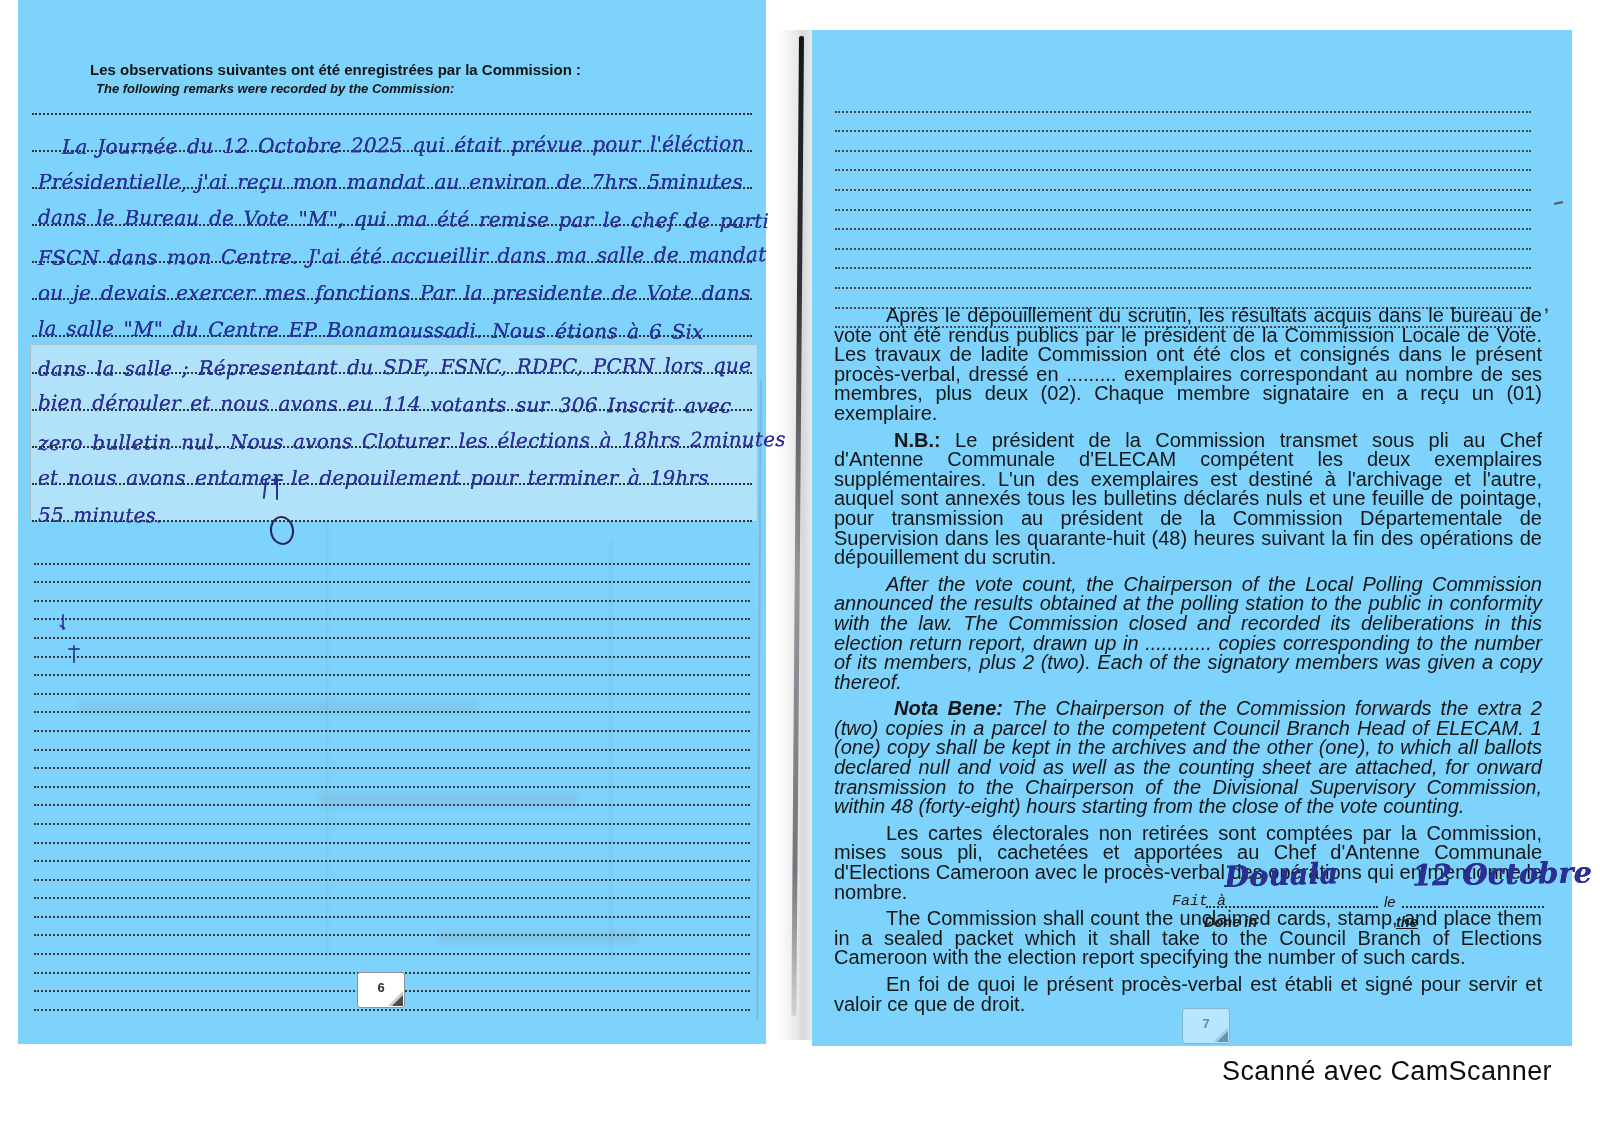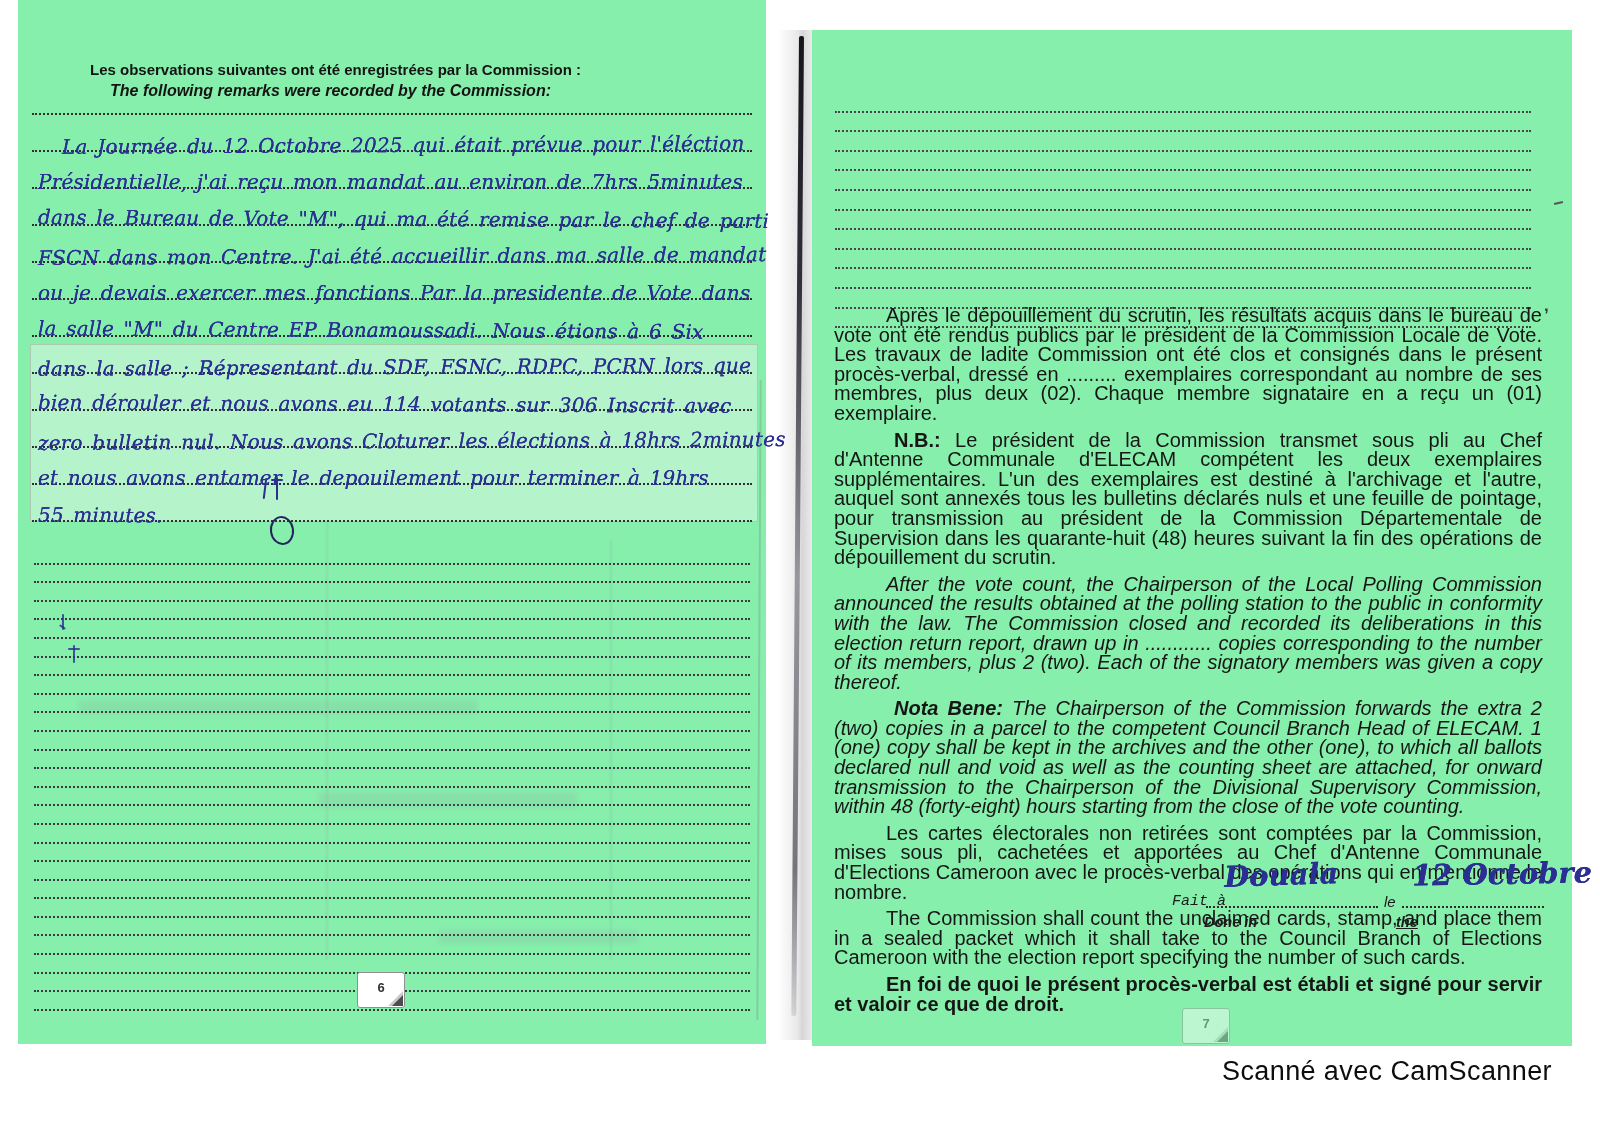--- a/index.html
+++ b/index.html
@@ -1,25 +1,25 @@
 <!DOCTYPE html>
 <html><head>
 <meta charset="utf-8">
 <style>
   html,body{margin:0;padding:0;background:#ffffff;}
   .canvas{position:relative;width:1600px;height:1131px;background:#ffffff;overflow:hidden;
           font-family:"Liberation Sans",sans-serif;color:#1b1b1b;}
-  .page{position:absolute;background:#86efac;}
+  .page{position:absolute;background:#7dd3fc;}
   .page-left{left:18px;top:0;width:748px;height:1044px;}
   .page-right{left:812px;top:30px;width:760px;height:1016px;}
 
   
   .heading{position:absolute;left:72px;top:60px;line-height:1.32;}
   .h-fr{font-weight:bold;font-size:15px;color:#141414;}
-  .h-en{font-weight:bold;font-style:italic;font-size:16px;color:#141414;margin-left:20px;}
+  .h-en{font-weight:bold;font-style:italic;font-size:13px;color:#141414;margin-left:6px;}
 
   .hw-area{position:absolute;left:14px;top:113px;width:720px;border-top:2px dotted #2e2e33;}
   .hw-line{position:relative;height:35px;border-bottom:2px dotted #2e2e33;}
   .hw-text{position:absolute;left:6px;bottom:-7px;white-space:nowrap;
            font-family:"DejaVu Serif",serif;font-style:italic;font-size:20px;
            color:#2b2e93;letter-spacing:.2px;word-spacing:3px;
            text-shadow:0 0 .5px #2b2e93;}
   .hw-line:first-child .hw-text{left:30px;}
 
   .rules-dense{position:absolute;left:16px;top:546px;width:716px;}
@@ -210,21 +210,21 @@
         <div class="rule-right"></div>
       </div>
 
     <div class="paragraphs" id="paragraphs">
         <p class="para p-fr">Après le dépouillement du scrutin, les résultats acquis dans le bureau de vote ont été rendus publics par le président de la Commission Locale de Vote. Les travaux de ladite Commission ont été clos et consignés dans le présent procès-verbal, dressé en ......... exemplaires correspondant au nombre de ses membres, plus deux (02). Chaque membre signataire en a reçu un (01) exemplaire.</p>
         <p class="para p-fr"><strong>N.B.: </strong>Le président de la Commission transmet sous pli au Chef d'Antenne Communale d'ELECAM compétent les deux exemplaires supplémentaires. L'un des exemplaires est destiné à l'archivage et l'autre, auquel sont annexés tous les bulletins déclarés nuls et une feuille de pointage, pour transmission au président de la Commission Départementale de Supervision dans les quarante-huit (48) heures suivant la fin des opérations de dépouillement du scrutin.</p>
         <p class="para p-en">After the vote count, the Chairperson of the Local Polling Commission announced the results obtained at the polling station to the public in conformity with the law. The Commission closed and recorded its deliberations in this election return report, drawn up in ............ copies corresponding to the number of its members, plus 2 (two). Each of the signatory members was given a copy thereof.</p>
         <p class="para p-en"><strong>Nota Bene: </strong>The Chairperson of the Commission forwards the extra 2 (two) copies in a parcel to the competent Council Branch Head of ELECAM. 1 (one) copy shall be kept in the archives and the other (one), to which all ballots declared null and void as well as the counting sheet are attached, for onward transmission to the Chairperson of the Divisional Supervisory Commission, within 48 (forty-eight) hours starting from the close of the vote counting.</p>
         <p class="para p-fr">Les cartes électorales non retirées sont comptées par la Commission, mises sous pli, cachetées et apportées au Chef d'Antenne Communale d'Elections Cameroon avec le procès-verbal des opérations qui en mentionne le nombre.</p>
         <p class="para p-en-plain">The Commission shall count the unclaimed cards, stamp, and place them in a sealed packet which it shall take to the Council Branch of Elections Cameroon with the election report specifying the number of such cards.</p>
-        <p class="para p-fr" style="margin-bottom: 0px; font-weight: bold;">En foi de quoi le présent procès-verbal est établi et signé pour servir et valoir ce que de droit.</p>
+        <p class="para p-fr" style="margin-bottom: 0px;">En foi de quoi le présent procès-verbal est établi et signé pour servir et valoir ce que de droit.</p>
       </div>
 
     <div class="sig-row">
       <span class="sig-label lbl-fait">Fait à</span>
       <span class="leader leader-1"></span>
       <span class="sig-label lbl-le">le</span>
       <span class="leader leader-2"></span>
       <span class="hw-sig hw-place">Douala</span>
       <span class="hw-sig hw-date">12 Octobre</span>
     </div>

